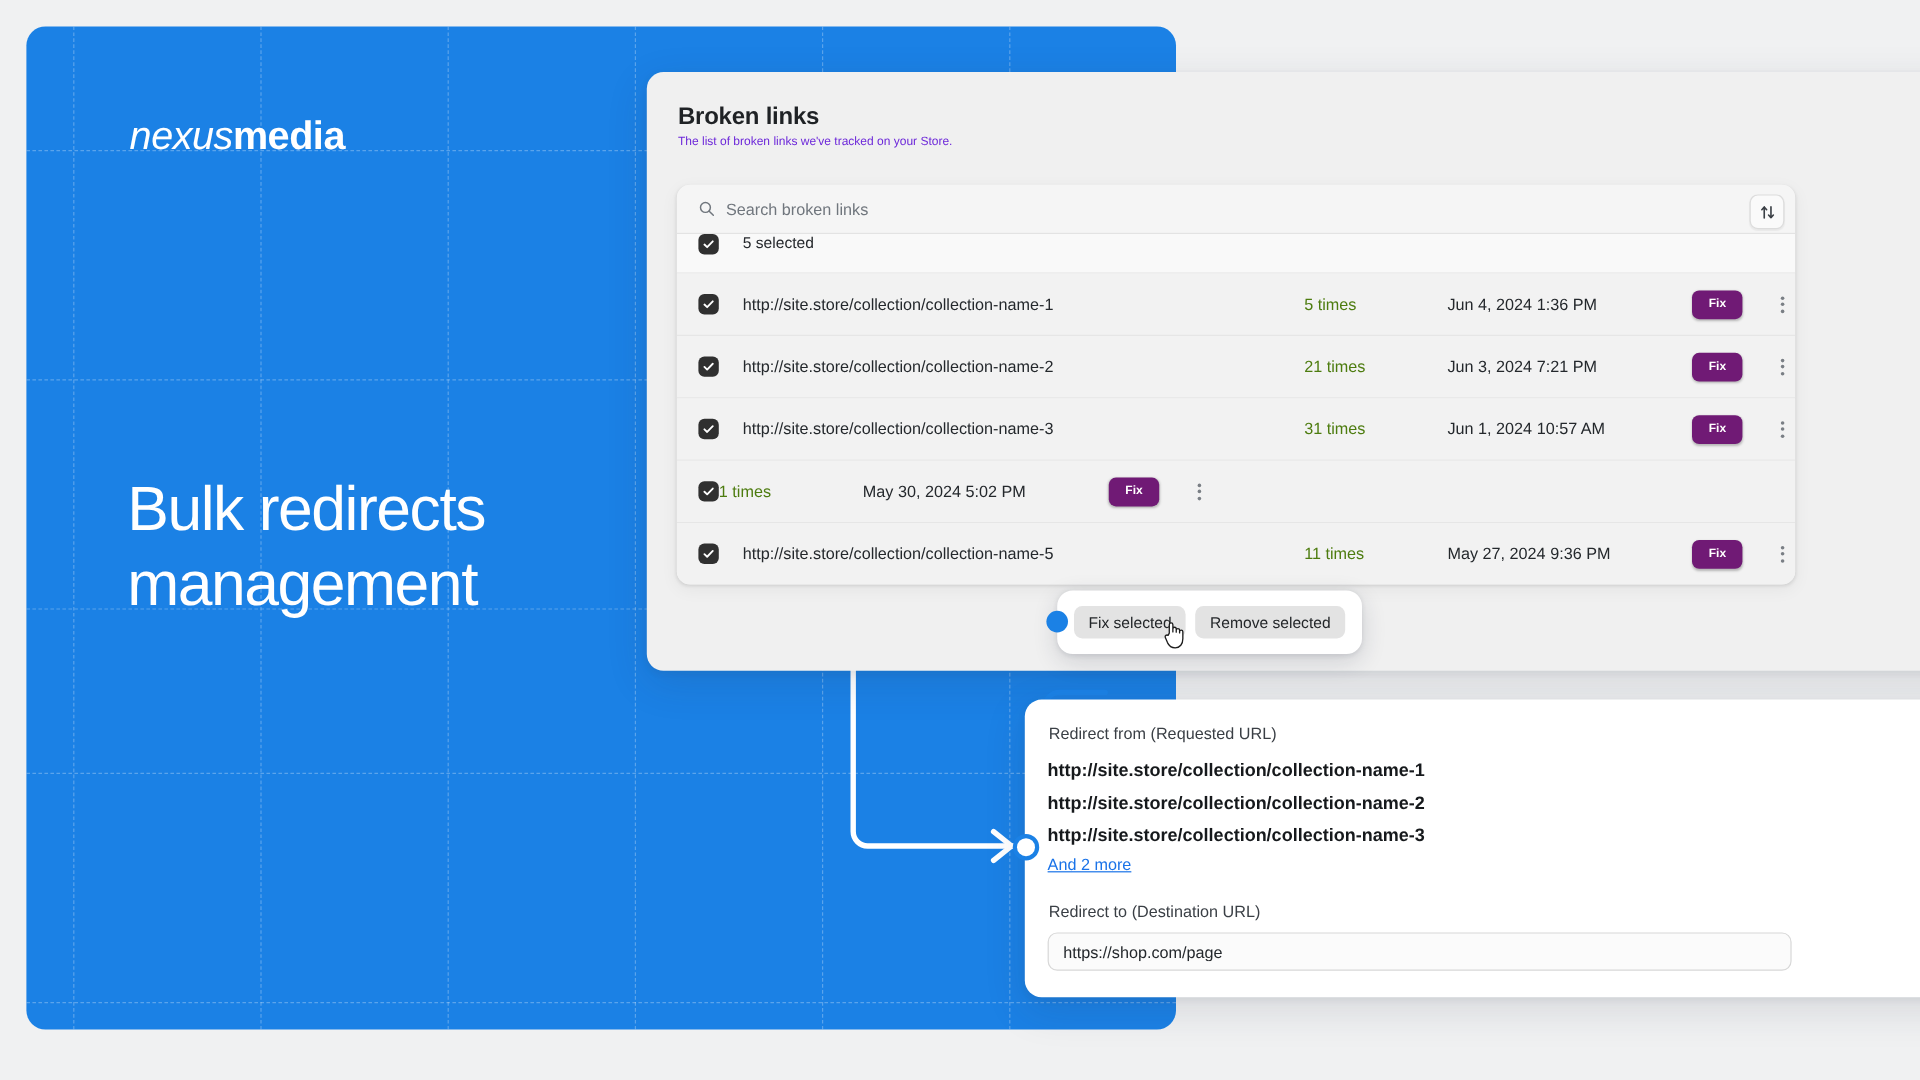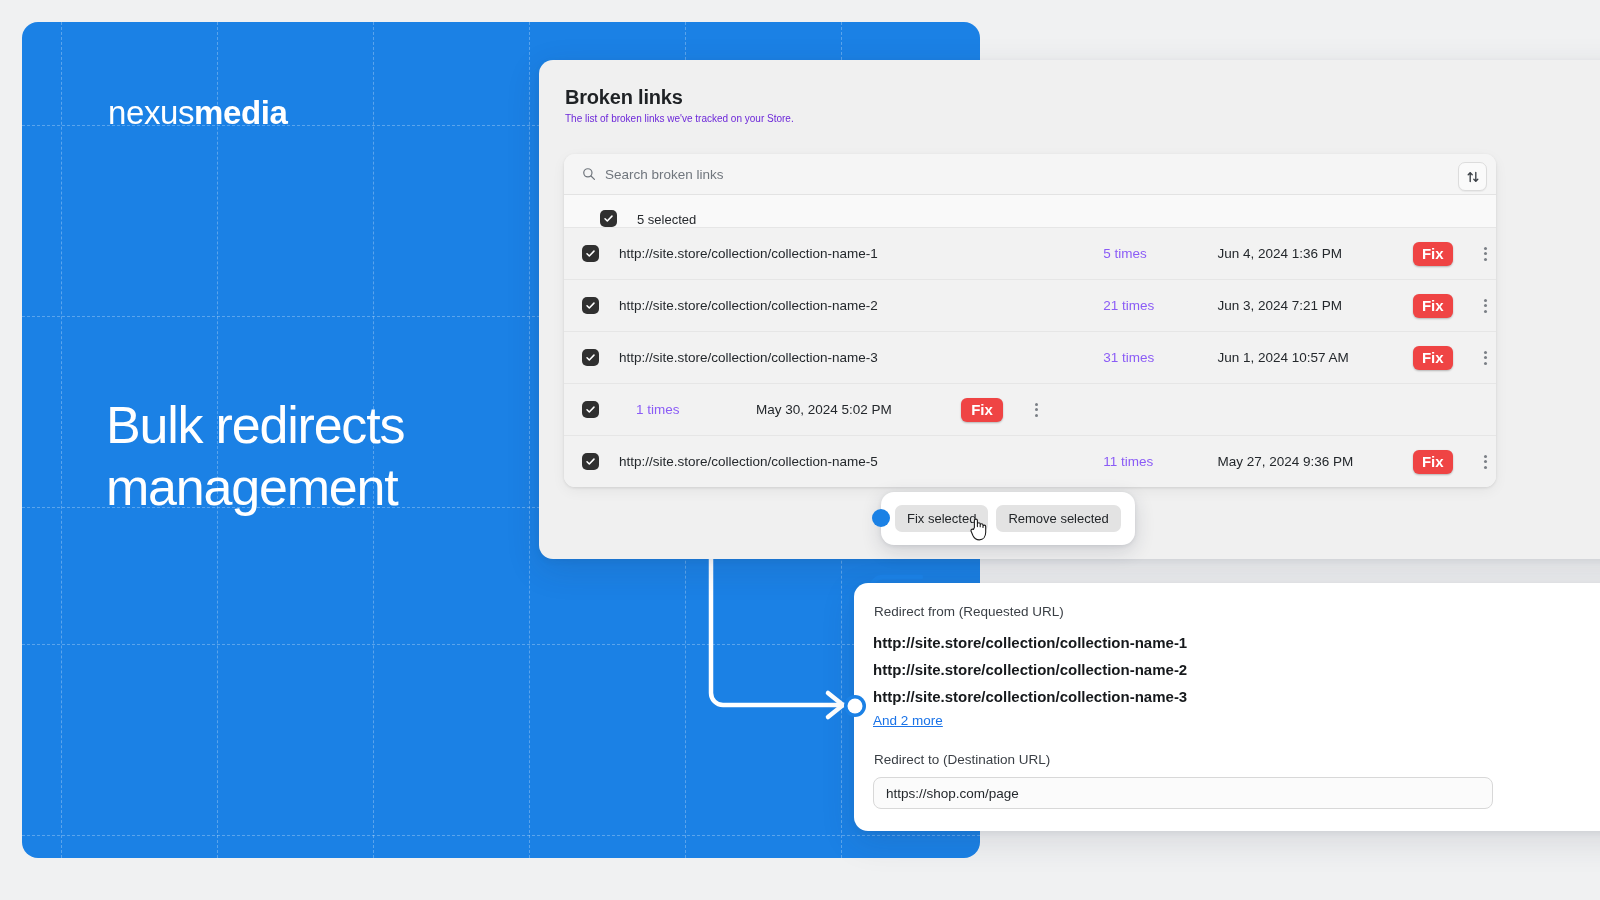--- a/index.html
+++ b/index.html
@@ -48,21 +48,21 @@
 
   .hero-logo {
     position: absolute;
     left: 86px;
     top: 72px;
     font-size: 33px;
     letter-spacing: -0.4px;
     color: #ffffff;
     white-space: nowrap;
   }
-  .hero-logo .lite { font-weight: 300; }
+  .hero-logo .lite { font-weight: 300; font-style: italic; }
   .hero-logo .bold { font-weight: 700; }
 
   .hero-title {
     position: absolute;
     left: 84px;
     top: 372px;
     width: 420px;
     color: #ffffff;
     font-size: 52px;
     line-height: 62px;
@@ -161,22 +161,22 @@
     border-radius: 7px;
     display: flex;
     align-items: center;
     justify-content: center;
     box-shadow: 0 1px 1px rgba(0,0,0,0.05);
   }
 
   .select-row {
     height: 32px;
     display: flex;
-    align-items: flex-end;
-    padding-left: 36px;
+    align-items: flex-start;
+    padding-left: 18px;
     background: #f9f9f9;
     border-bottom: 1px solid #e6e6e6;
   }
   .select-row .sel-label {
     margin-left: 20px;
     font-size: 13px;
     color: #26292d;
     font-weight: 400;
   }
 
@@ -204,34 +204,33 @@
   .link-row .url {
     margin-left: 20px;
     width: 470px;
     font-size: 13.5px;
     color: #24282c;
     white-space: nowrap;
   }
   .link-row .times {
     width: 120px;
     font-size: 13.5px;
-    color: #8b5cf6;
-    margin-left: 37px;
+    color: #4d7c0f;
   }
   .link-row .date {
     width: 205px;
     font-size: 13.5px;
     color: #24282c;
   }
   .fix-btn {
     width: 42px;
     height: 24px;
-    background: #ef4444;
+    background: #701a75;
     color: #fff;
-    font-size: 15px;
+    font-size: 10px;
     font-weight: 600;
     border: 0;
     border-radius: 6px;
     font-family: "Liberation Sans", sans-serif;
     display: flex;
     align-items: center;
     justify-content: center;
     box-shadow: 0 1px 2px rgba(0,0,0,0.25);
     text-align: right;
   }

